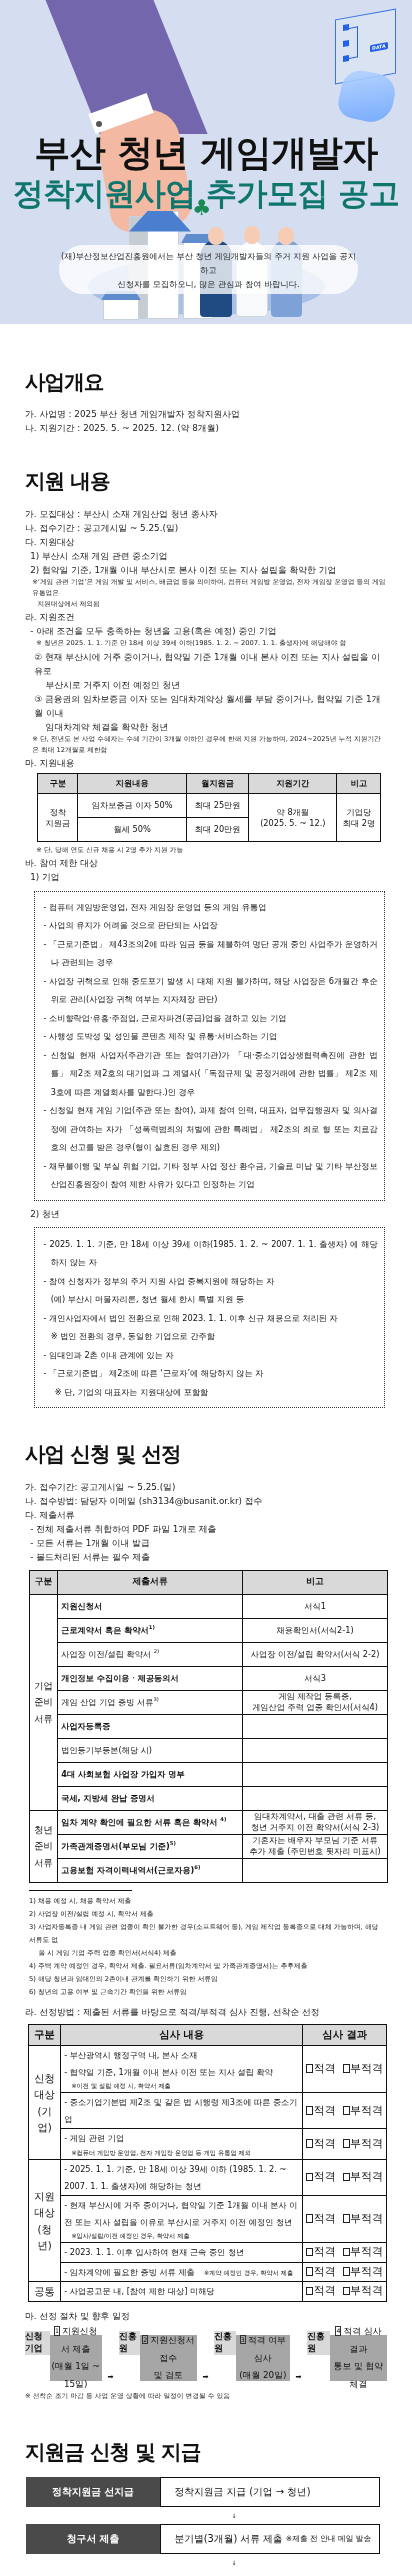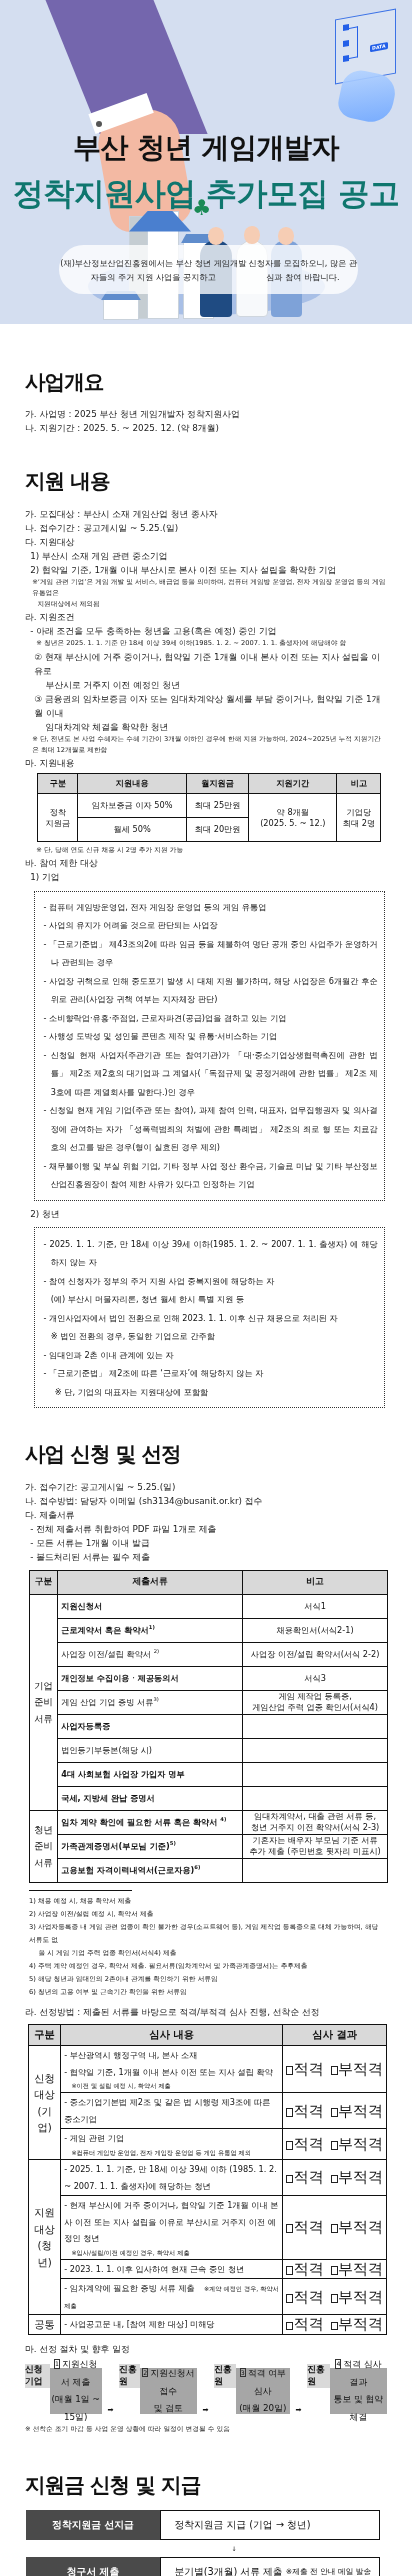--- a/index.html
+++ b/index.html
@@ -8,30 +8,30 @@
   .hero{position:relative;width:412px;height:324px;background:#d4def0;overflow:hidden;}
   .hero .sleeve{position:absolute;left:37px;top:-20.6px;width:108px;height:155px;background:#7466ad;transform:skewX(22deg);transform-origin:top left;}
   .hero .cuff{position:absolute;left:90px;top:103px;width:62px;height:20.6px;background:#fff;transform:rotate(-20deg);}
   .hero .hand{position:absolute;left:103px;top:111px;width:82px;height:118px;background:#f3b9a3;border-radius:31px 31px 20.6px 20.6px;transform:rotate(-10deg);}
   .hero .button-dot{position:absolute;left:96px;top:121px;width:6.2px;height:6.2px;border-radius:50%;background:#555;}
   .hero .panel{position:absolute;left:335px;top:14.4px;width:61px;height:65px;border:1px solid #3b72e6;transform:skewY(-10deg);background:rgba(255,255,255,0.15);}
   .hero .panel .sq{position:absolute;left:7.2px;width:6.2px;height:6.2px;background:#2460e8;}
   .hero .panel .line{position:absolute;left:13.4px;top:10.3px;width:8.2px;height:31px;border:1px solid #2460e8;border-left:none;}
   .hero .panel .dlabel{position:absolute;left:34px;top:31px;background:#2460e8;color:#fff;font-size:4.6px;font-weight:bold;padding:1px 2.1px;border-radius:1.5px;}
   .hero .pad{position:absolute;left:340px;top:72px;width:54px;height:49px;background:linear-gradient(160deg,#b7d5ff,#6aa4ff);border-radius:19.6px 19.6px 23px 15.5px;opacity:0.9;transform:rotate(12deg);}
-  .hero .title1{position:absolute;left:0;right:0;top:129px;text-align:center;font-size:28px;font-weight:900;color:#111;letter-spacing:-0.5px;font-family:"DejaVu Sans",sans-serif;}
+  .hero .title1{position:absolute;left:0;right:0;top:129px;text-align:center;font-size:36px;font-weight:900;color:#111;letter-spacing:-0.5px;font-family:"DejaVu Sans",sans-serif;}
   .hero .title2{position:absolute;left:0;right:0;top:173px;text-align:center;font-size:31px;font-weight:900;color:#0f766e;letter-spacing:-0.5px;font-family:"DejaVu Sans",sans-serif;}
   .hero .ground{position:absolute;left:88px;top:258px;width:237px;height:57px;border-radius:50%;background:#a8bfe6;}
   .hero .bldg{position:absolute;background:#fff;border:0.5px solid #c9d2db;}
   .hero .bldg.gray{background:#c5cdd2;}
   .hero .roof{position:absolute;background:#5f8ccc;clip-path:polygon(15% 0,85% 0,100% 100%,0 100%);}
   .hero .person{position:absolute;border-radius:20.6px 20.6px 5.2px 5.2px;}
   .hero .head{position:absolute;width:15.5px;height:17.5px;border-radius:50%;background:#f6cdb4;}
   .hero .clover{position:absolute;left:192px;top:198px;width:20.6px;height:20.6px;color:#1a8a55;font-size:21.6px;line-height:20.6px;}
-  .hero .pill{position:absolute;left:59px;top:245px;width:299px;height:49px;border-radius:25px;background:rgba(255,255,255,0.78);display:flex;flex-direction:row;align-items:center;justify-content:center;text-align:center;font-size:8.2px;line-height:14px;color:#222;}
+  .hero .pill{position:absolute;left:59px;top:245px;width:299px;height:49px;border-radius:25px;background:rgba(255,255,255,0.78);display:flex;flex-direction:column;align-items:center;justify-content:center;text-align:center;font-size:8.2px;line-height:14px;color:#222;}
   .content{padding:0 25px 31px 25px;}
   h2.section{font-size:20.6px;font-weight:900;letter-spacing:-1px;margin-top:32px;margin-bottom:11.3px;color:#111;}
   h2.section.first{margin-top:44px;}
   .line{font-size:8.8px;line-height:14px;color:#222;}
   .ind1{padding-left:5.2px;}
   .ind2{padding-left:9.3px;}
   .ind3{padding-left:20.6px;}
   .note{font-size:6.7px;line-height:11.3px;color:#222;}
   .note.ind{padding-left:7.2px;}
   .note.ind3{padding-left:12.4px;}
@@ -49,21 +49,21 @@
   .t-docs td.doc.b{font-weight:bold;}
   .t-docs td.rem{text-align:center;width:145px;line-height:11.3px;}
   sup{font-size:5.2px;}
   .footrule{width:103px;border-top:0.5px solid #111;margin:7.2px 0 4.1px 4.1px;}
   .fn{font-size:6.7px;line-height:13px;padding-left:4.1px;}
   .fn.cont{padding-left:13.4px;}
   .t-review{margin:5.2px 0 3.1px 3.1px;width:359px;font-size:8.2px;}
   .t-review th{background:#d9d9d9;border:0.8px solid #111;height:20.6px;font-weight:bold;font-size:10.3px;}
   .t-review td{border:0.5px solid #111;padding:1px 3.1px;line-height:16.5px;}
   .t-review td.cat{text-align:center;width:32px;font-size:10.3px;line-height:16.5px;}
-  .t-review td.res{text-align:left;width:82px;font-size:15px;white-space:nowrap;}
+  .t-review td.res{text-align:left;width:82px;font-size:11px;white-space:nowrap;}
   .t-review .rnote{font-size:6.2px;line-height:11.3px;padding-left:7.2px;}
   .chk{display:inline-block;width:6.7px;height:8.8px;border:0.5px solid #222;vertical-align:-1px;margin-right:0.5px;}
   .flow{display:flex;align-items:flex-start;margin:8.2px 0 0 0;}
   .flow .col{display:flex;flex-direction:row;}
   .flow .hd{background:#d9d9d9;height:24px;display:flex;align-items:center;justify-content:center;font-weight:bold;font-size:8.8px;}
   .flow .bd{background:#a6a6a6;margin-top:4.1px;height:46px;display:flex;flex-direction:column;align-items:center;justify-content:center;font-size:8.8px;line-height:17.5px;text-align:center;}
   .flow .arrow{width:17.5px;display:flex;align-items:center;justify-content:center;margin-top:41px;font-size:7.2px;}
   .flow .num{display:inline-block;border:0.5px solid #333;font-size:6.2px;width:6.2px;height:9.3px;line-height:8.2px;text-align:center;margin-right:2.1px;vertical-align:1px;}
   .pay{margin:10.3px 0 0 1px;width:354px;}
   .pay .row{display:flex;height:30px;}

